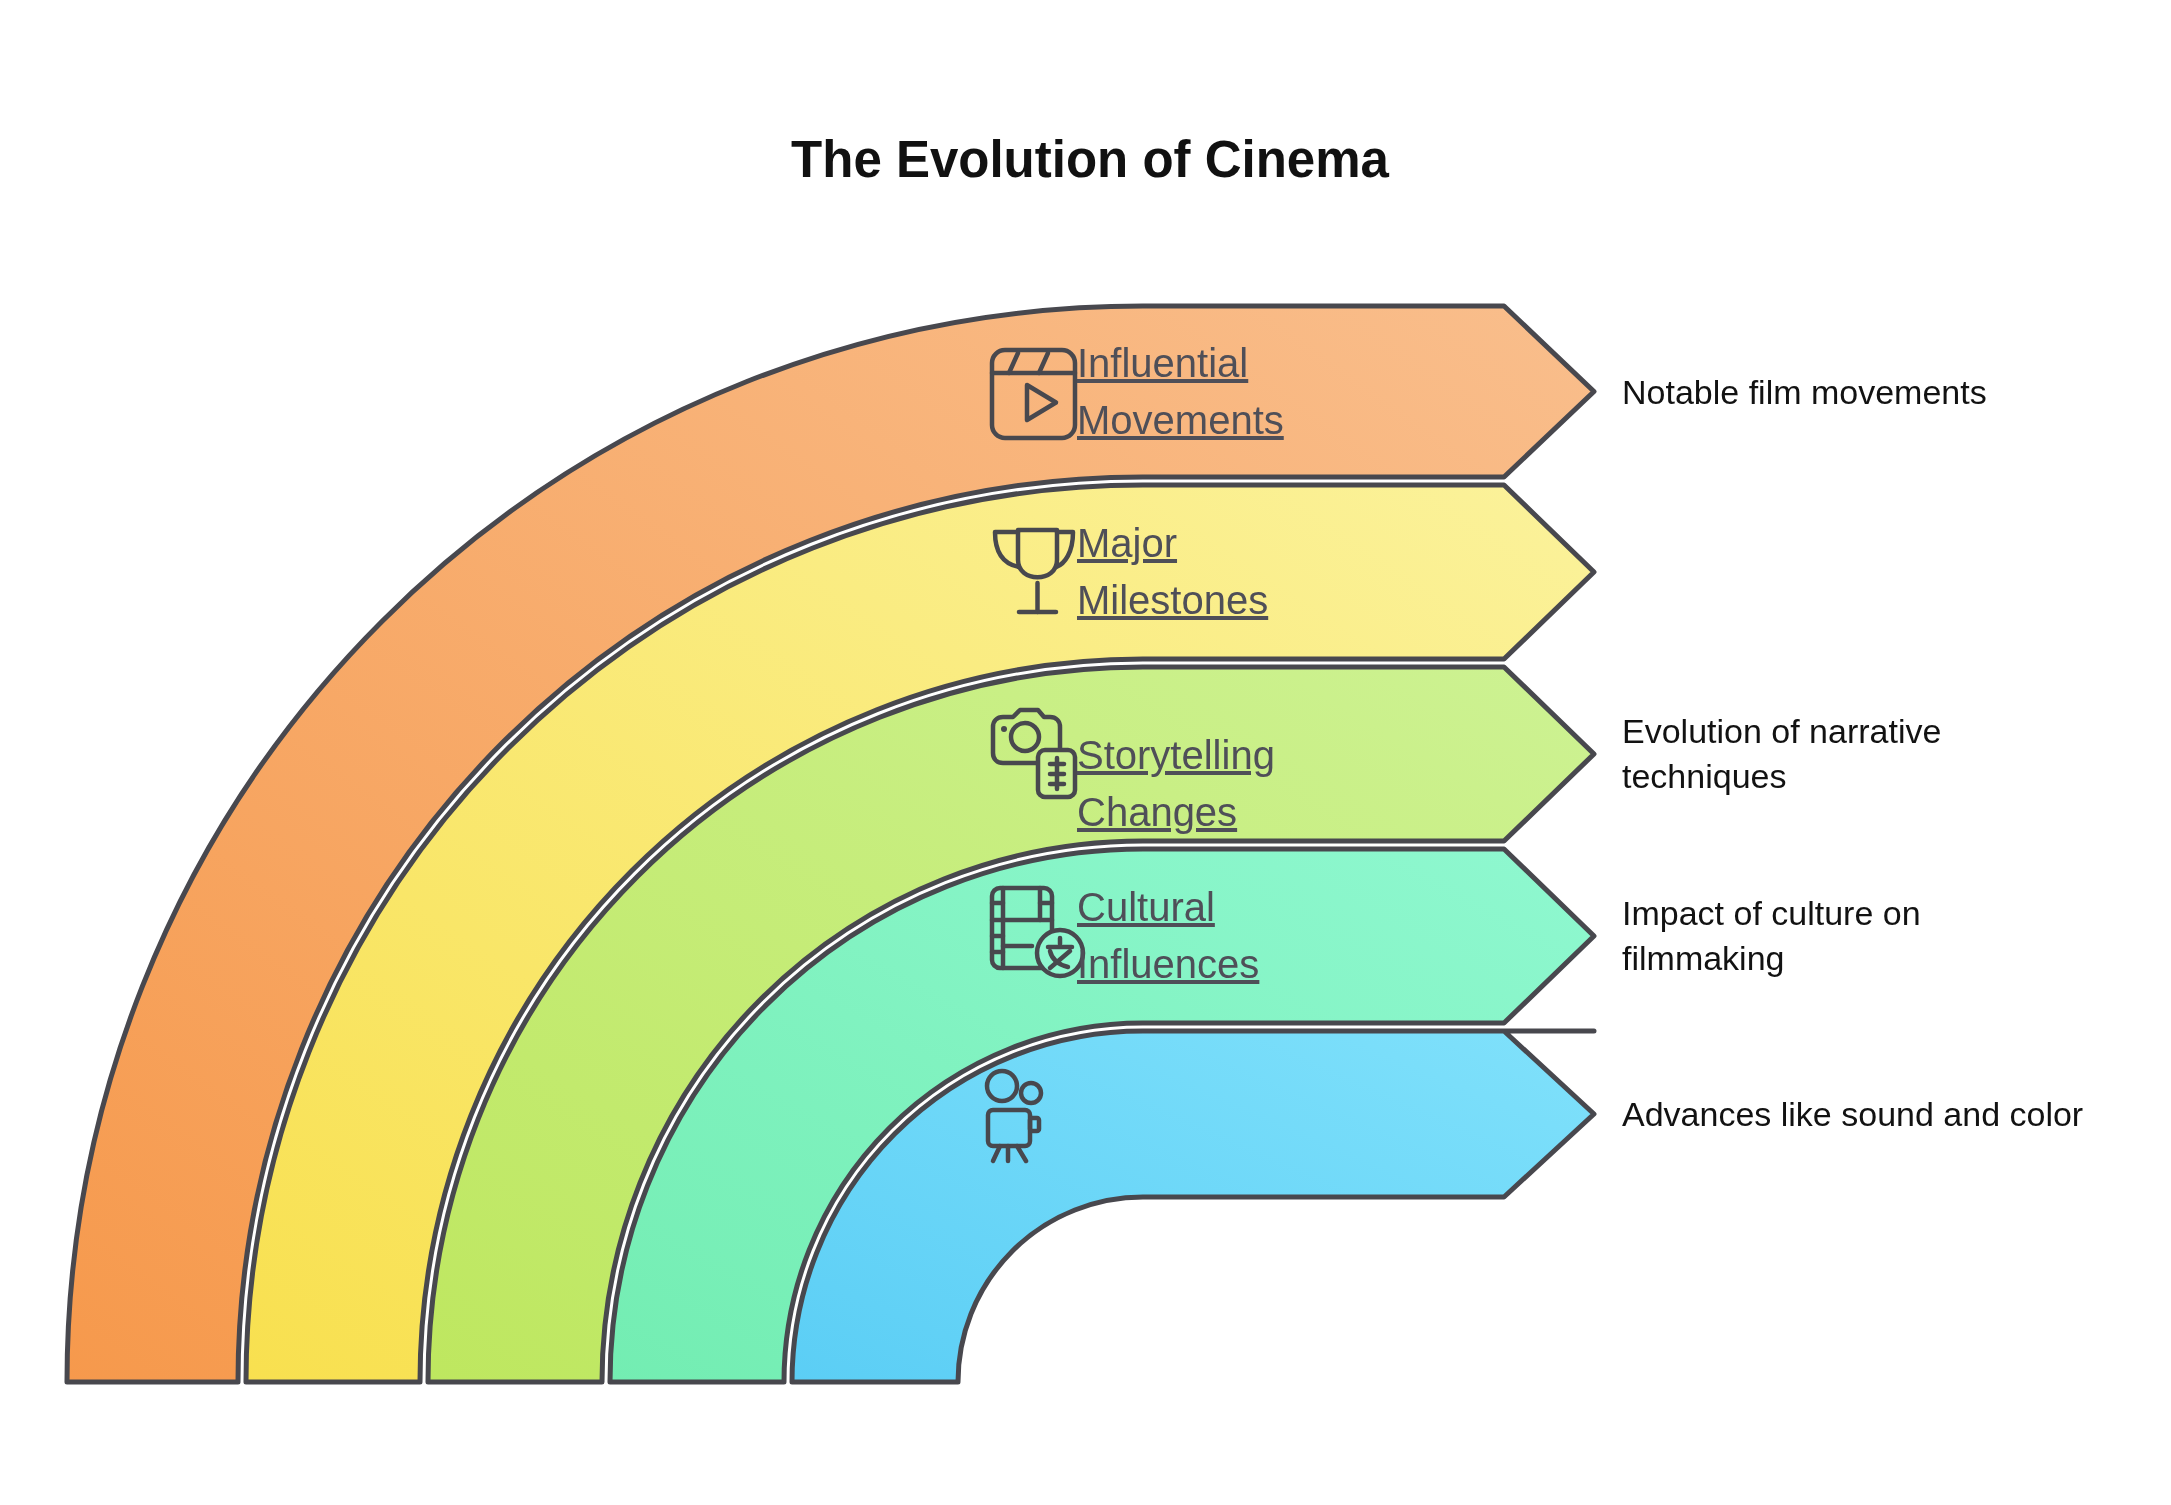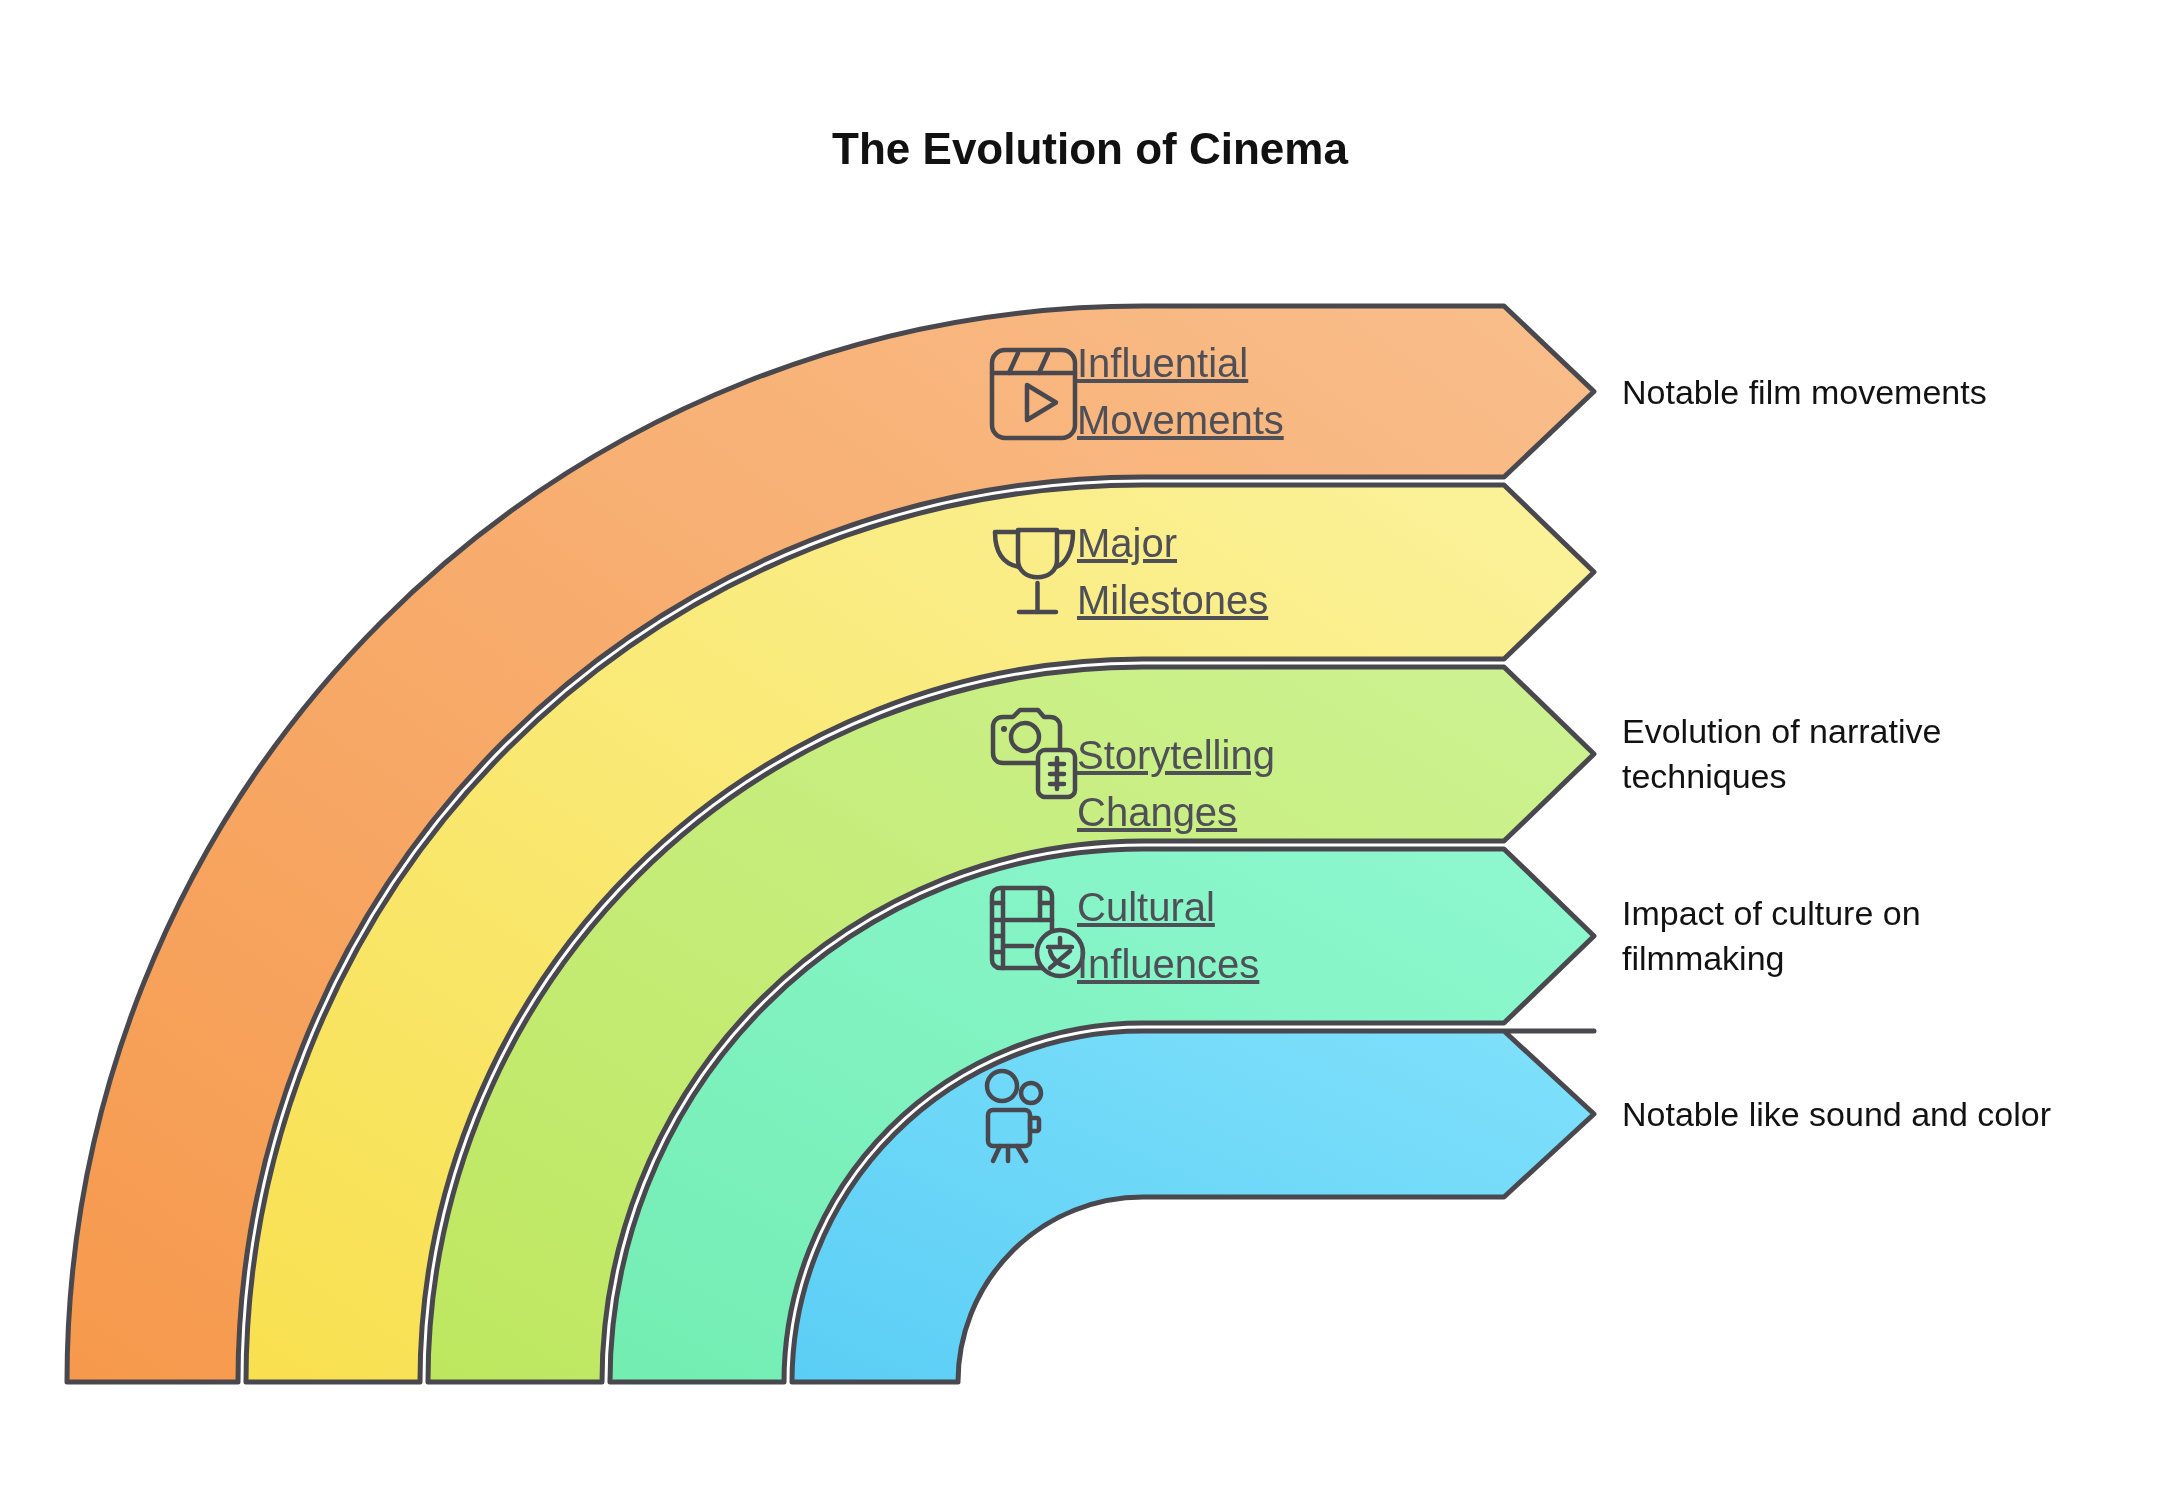--- a/index.html
+++ b/index.html
@@ -17,23 +17,23 @@
     background:var(--bg);
     overflow:hidden;
     font-family:"Liberation Sans", sans-serif;
   }
   .stage svg{position:absolute;top:0;left:0;}
   .band-shape{stroke:var(--outline);stroke-width:5;stroke-linejoin:round;}
   .icon{stroke:var(--outline);stroke-width:4.5;fill:none;stroke-linecap:round;stroke-linejoin:round;}
   .icon .fill-dot{fill:var(--outline);stroke:none;}
   .page-title{
     position:absolute;
-    left:1090px;top:124px;
+    left:1090px;top:130px;
     transform:translateX(-50%);
-    font-size:44px;font-weight:700;
+    font-size:51px;font-weight:700;
     color:var(--title);
     white-space:nowrap;
     letter-spacing:0px;
   }
   .band-label{
     position:absolute;
     left:1077px;
     transform:translateY(-50%);
     font-size:40px;font-weight:400;
     line-height:57px;
@@ -152,15 +152,15 @@
   <div class="band-label" style="top:784px">Storytelling
 Changes</div>
   <div class="band-label" style="top:936px">Cultural
 Influences</div>
 
   <div class="band-desc" style="top:392px">Notable film movements</div>
   <div class="band-desc" style="top:936px">Impact of culture on
 filmmaking</div>
   <div class="band-desc" style="top:754px">Evolution of narrative
 techniques</div>
-  <div class="band-desc" style="top:1114px">Notable like sound and color</div>
+  <div class="band-desc" style="top:1114px">Advances like sound and color</div>
 
 </div>
 
 </body></html>

